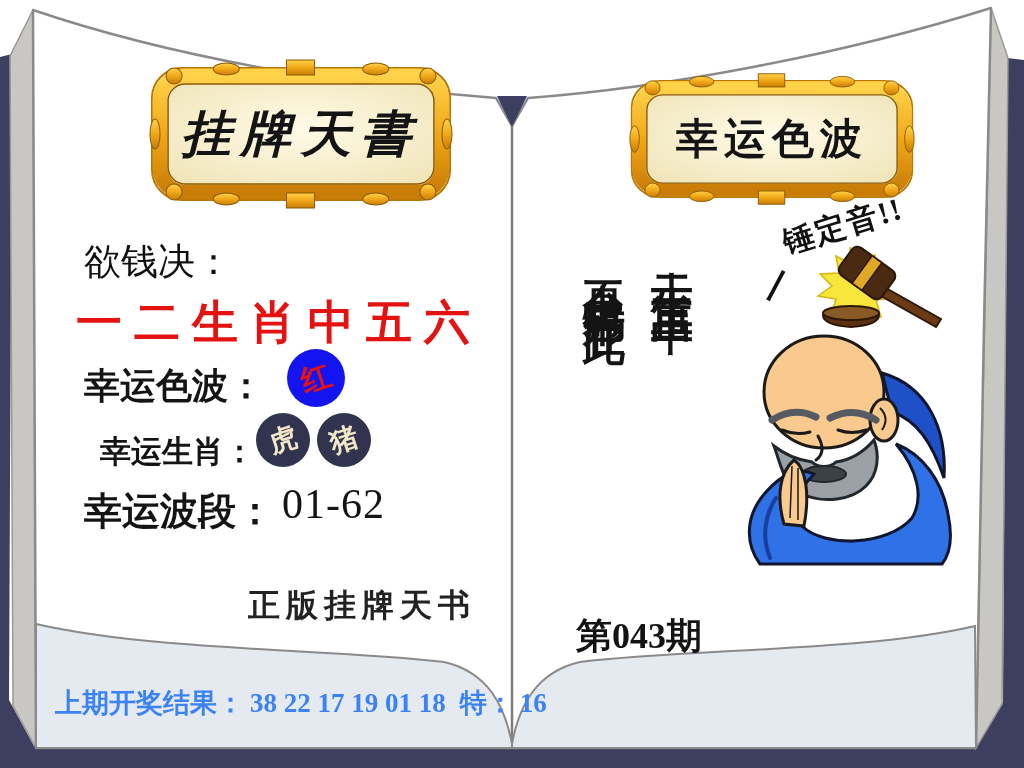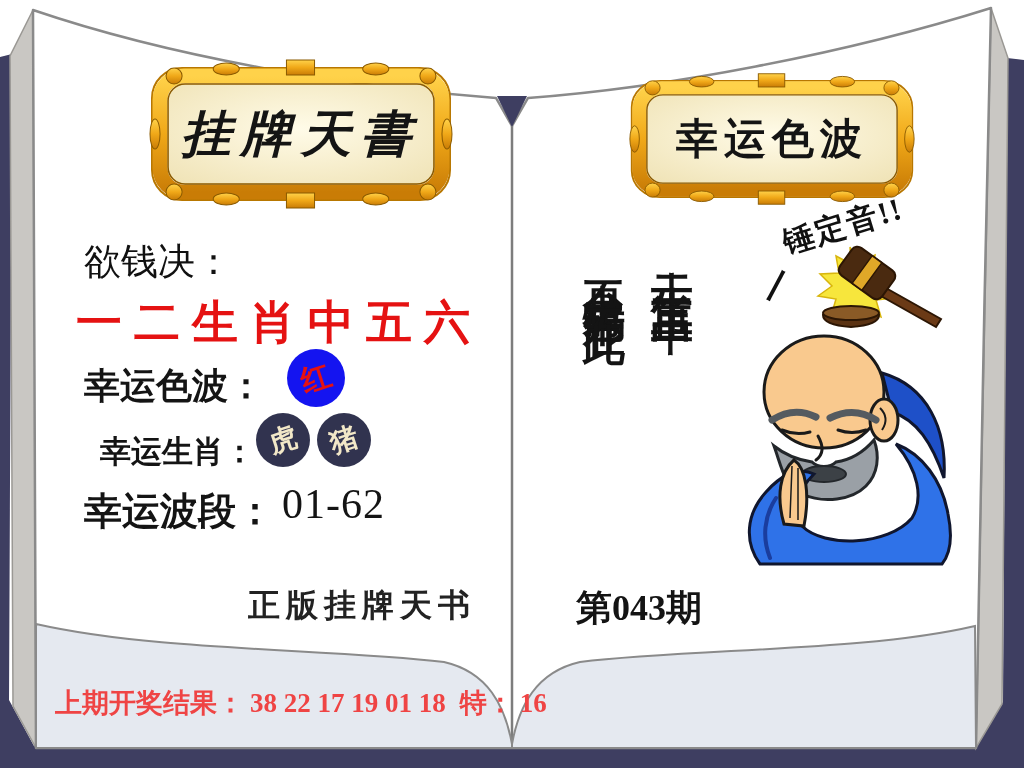--- a/index.html
+++ b/index.html
@@ -36,24 +36,24 @@
   }
   .stamp-text{
     position:absolute;font-weight:bold;color:#111;
     transform:rotate(-17deg);transform-origin:left bottom;
     letter-spacing:2px;white-space:nowrap;
   }
   .stamp-prefix{
     position:absolute;font-weight:bold;color:#111;
     transform:rotate(-62deg);
   }
-  .issue{font-weight:bold;color:#141414;white-space:nowrap;}
+  .issue{font-weight:bold;color:#141414;white-space:nowrap;margin-top:28px;}
   .page-footer{font-weight:bold;color:#222;letter-spacing:6px;white-space:nowrap;}
   .result-line{
-    position:absolute;font-weight:bold;color:#ef4444;white-space:nowrap;
+    position:absolute;font-weight:bold;color:#3b82f6;white-space:nowrap;
     font-size:27px;
   }
   .result-line span{margin-right:6px;}
 </style>
 </head>
 <body>
 
 <svg id="stage" viewBox="0 0 1024 768" aria-hidden="true">
 
   <polygon points="0,57 12,54 9,700 34,746 34,768 0,768" fill="#3e3e61"></polygon>

